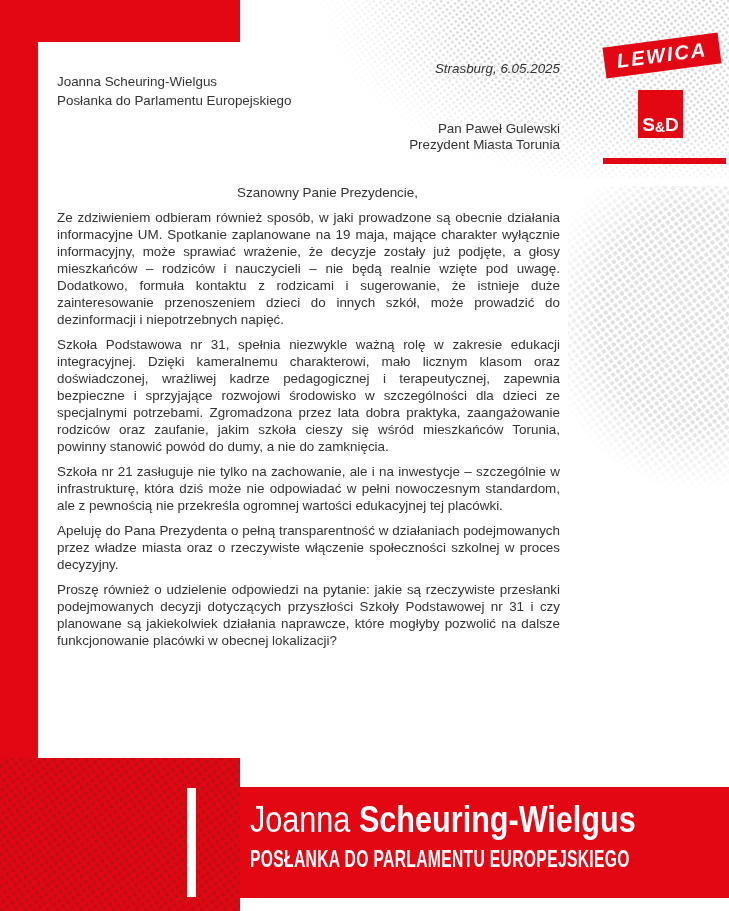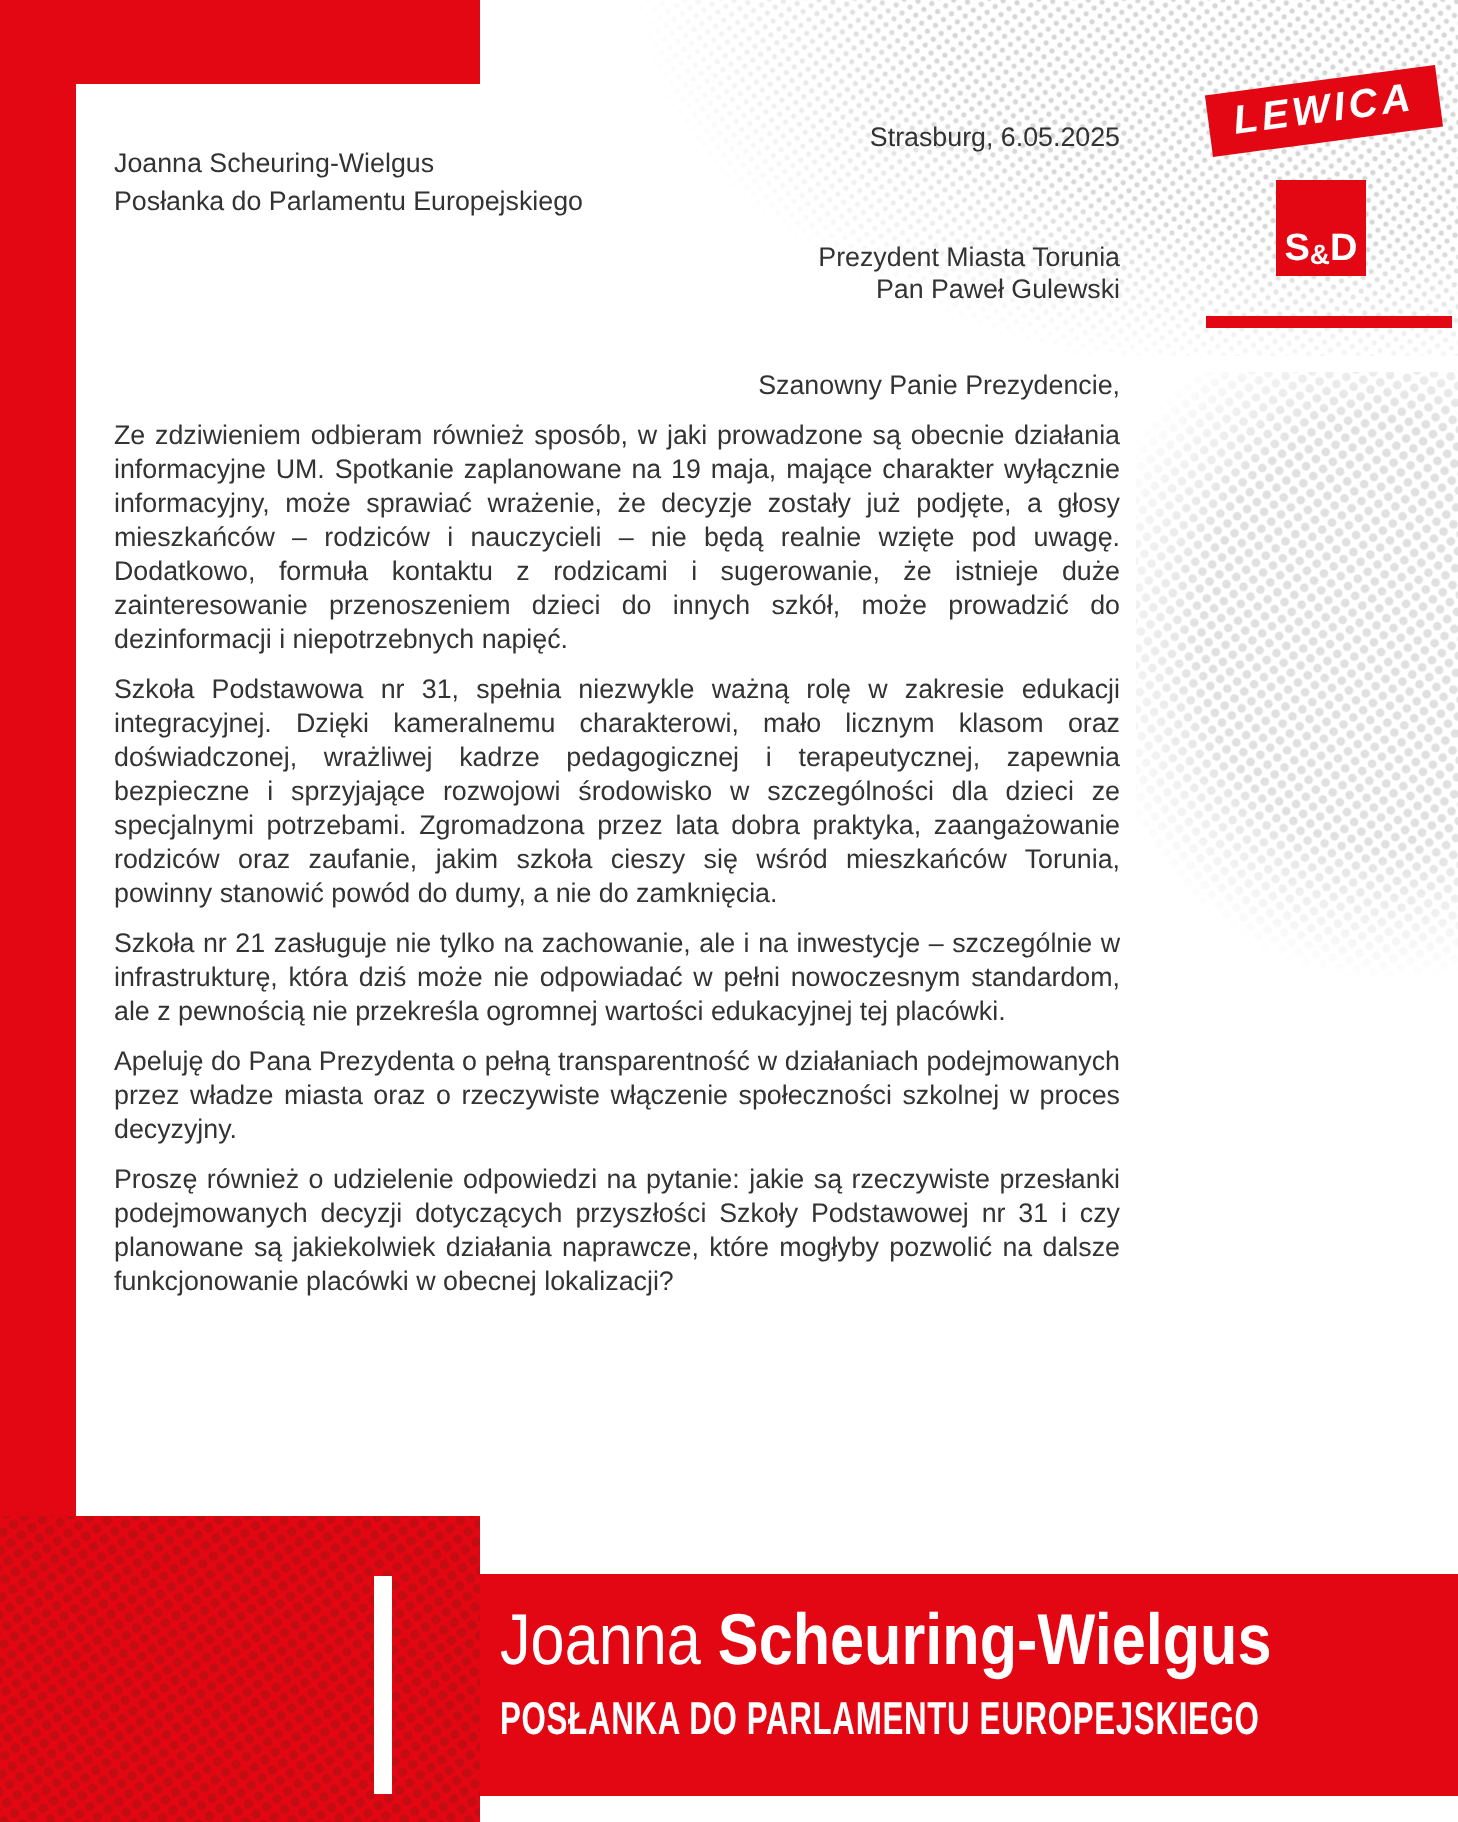--- a/index.html
+++ b/index.html
@@ -34,29 +34,29 @@
   .lewica{position:absolute;left:604px;top:40px;width:116px;height:31px;background:#e30613;
     transform:rotate(-7.5deg);display:flex;align-items:center;justify-content:center;z-index:3;}
   .lewica span{color:#fff;font-weight:bold;font-style:italic;font-size:20px;letter-spacing:2px;}
   .sd{position:absolute;left:638px;top:90px;width:45px;height:48px;background:#e30613;
     display:flex;align-items:flex-end;justify-content:center;padding-bottom:4px;box-sizing:border-box;z-index:3;}
   .sd .big{color:#fff;font-weight:bold;font-size:19px;line-height:1;}
   .sd .amp{color:#fff;font-weight:bold;font-size:14px;line-height:1;}
   .sd-bar{position:absolute;left:603px;top:158px;width:123px;height:6px;background:#e30613;z-index:3;}
   
   .date{position:absolute;left:57px;top:61px;width:503px;text-align:right;
-    font-size:13.4px;color:#333;}
+    font-size:13.4px;color:#333;font-style:italic;}
   .sender{position:absolute;left:57px;top:72px;font-size:13.4px;line-height:19px;color:#333;}
   .addressee{position:absolute;left:57px;top:121px;width:503px;text-align:right;
     font-size:13.4px;line-height:16px;color:#333;}
   
   .body{position:absolute;left:57px;top:184px;width:503px;
     font-size:13.4px;line-height:17px;color:#333;text-align:justify;z-index:2;}
   .body p{margin:0 0 8px 0;}
-  .body .greeting{text-align:right;margin-left:38px;}
+  .body .greeting{text-align:center;margin-left:38px;}
   
   .banner{position:absolute;left:240px;top:787px;width:489px;height:111px;background:#e30613;z-index:2;}
   .divider{position:absolute;left:187px;top:788px;width:9px;height:109px;background:#ffffff;z-index:3;}
   .banner-text{position:absolute;left:250px;top:799px;z-index:3;color:#fff;white-space:nowrap;}
   .banner-name{font-size:36px;line-height:42px;transform:scaleX(.85);transform-origin:left center;}
   .banner-name .bold{font-weight:bold;}
   .banner-sub{font-size:23px;line-height:26px;font-weight:bold;letter-spacing:.5px;
     transform:scaleX(.68);transform-origin:left center;margin-top:5px;}
 </style>
 </head>
@@ -80,22 +80,22 @@
       <span class="big">D</span>
   </div>
   <div class="sd-bar"></div>
 
   <div class="date">Strasburg, 6.05.2025</div>
   <div class="sender">
     <div>Joanna Scheuring-Wielgus</div>
     <div>Posłanka do Parlamentu Europejskiego</div>
   </div>
   <div class="addressee">
+    <div>Pan Paweł Gulewski</div>
     <div>Prezydent Miasta Torunia</div>
-    <div>Pan Paweł Gulewski</div>
   </div>
 
   <div class="body">
     <p class="greeting">Szanowny Panie Prezydencie,</p>
     <div>
         <p>Ze zdziwieniem odbieram również sposób, w jaki prowadzone są obecnie działania informacyjne UM. Spotkanie zaplanowane na 19 maja, mające charakter wyłącznie informacyjny, może sprawiać wrażenie, że decyzje zostały już podjęte, a głosy mieszkańców – rodziców i nauczycieli – nie będą realnie wzięte pod uwagę. Dodatkowo, formuła kontaktu z rodzicami i sugerowanie, że istnieje duże zainteresowanie przenoszeniem dzieci do innych szkół, może prowadzić do dezinformacji i niepotrzebnych napięć.</p>
         <p>Szkoła Podstawowa nr 31, spełnia niezwykle ważną rolę w zakresie edukacji integracyjnej. Dzięki kameralnemu charakterowi, mało licznym klasom oraz doświadczonej, wrażliwej kadrze pedagogicznej i terapeutycznej, zapewnia bezpieczne i sprzyjające rozwojowi środowisko w szczególności dla dzieci ze specjalnymi potrzebami. Zgromadzona przez lata dobra praktyka, zaangażowanie rodziców oraz zaufanie, jakim szkoła cieszy się wśród mieszkańców Torunia, powinny stanowić powód do dumy, a nie do zamknięcia.</p>
         <p>Szkoła nr 21 zasługuje nie tylko na zachowanie, ale i na inwestycje – szczególnie w infrastrukturę, która dziś może nie odpowiadać w pełni nowoczesnym standardom, ale z pewnością nie przekreśla ogromnej wartości edukacyjnej tej placówki.</p>
         <p>Apeluję do Pana Prezydenta o pełną transparentność w działaniach podejmowanych przez władze miasta oraz o rzeczywiste włączenie społeczności szkolnej w proces decyzyjny.</p>
         <p>Proszę również o udzielenie odpowiedzi na pytanie: jakie są rzeczywiste przesłanki podejmowanych decyzji dotyczących przyszłości Szkoły Podstawowej nr 31 i czy planowane są jakiekolwiek działania naprawcze, które mogłyby pozwolić na dalsze funkcjonowanie placówki w obecnej lokalizacji?</p>

